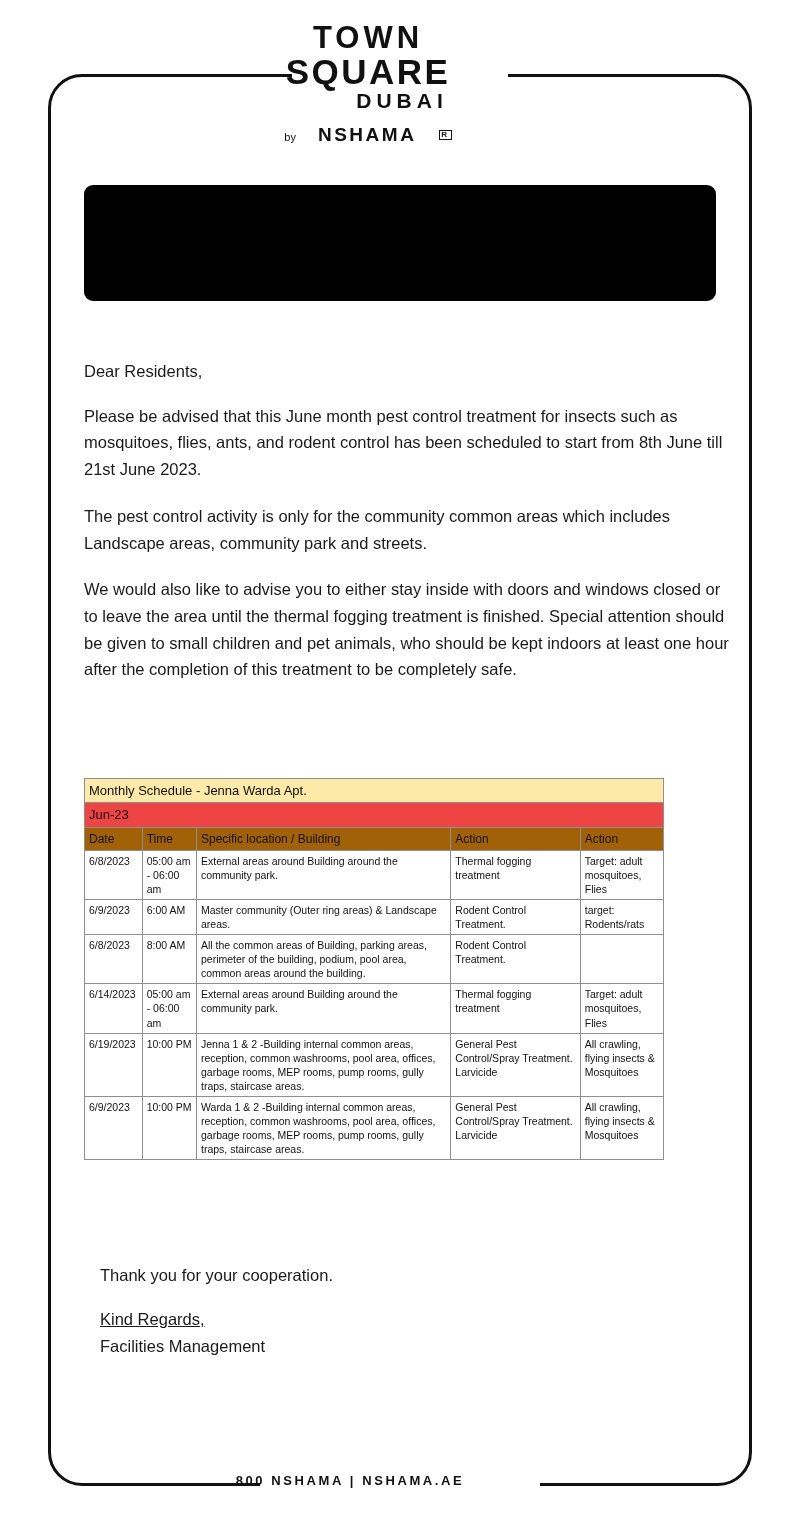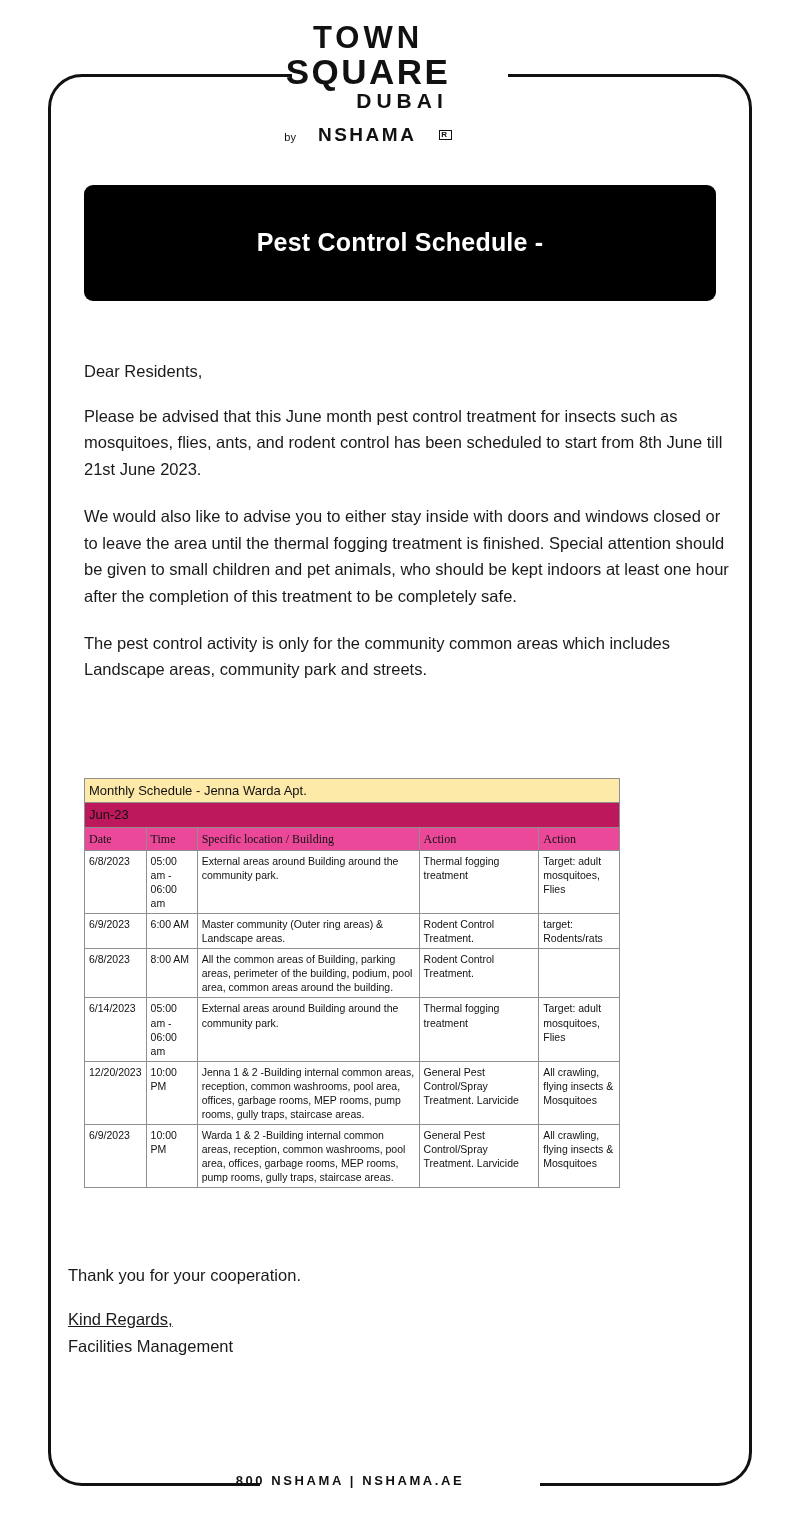--- a/index.html
+++ b/index.html
@@ -159,65 +159,64 @@
   
   .sched-wrap {
     position: absolute;
     left: 84px;
     top: 778px;
     width: 632px;
     z-index: 4;
   }
   table.sched {
     border-collapse: collapse;
-    width: 536px;
+    width: 580px;
     font-size: 10.5px;
     color: #111;
   }
   table.sched td, table.sched th {
     border: 1px solid #8f8f8f;
     padding: 3px 4px;
     vertical-align: top;
     text-align: left;
     font-weight: normal;
     line-height: 1.34;
   }
   .band-yellow td {
     background: #fde9a8;
     text-align: center;
     font-weight: bold;
     font-size: 13px;
     padding: 6px 4px;
     border: 1px solid #8f8f8f;
   }
   .band-green td {
-    background: #be185d;
+    background: #ef4444;
     text-align: center;
     font-weight: bold;
     font-size: 13px;
     padding: 4px;
   }
   .hdr td {
-    background: #ec4899;
+    background: #a16207;
     text-align: center;
     font-weight: bold;
     font-size: 12px;
     padding: 4px;
-    font-family: Liberation Serif, serif;
   }
   .c-date { width: 58px; }
   .c-time { width: 58px; }
   .c-loc  { width: 290px; }
   .c-act1 { width: 140px; }
   .c-act2 { width: 86px; }
 
   
   .closing {
     position: absolute;
-    left: 68px;
+    left: 100px;
     top: 1262px;
     width: 600px;
     z-index: 4;
   }
   .closing p {
     font-size: 16.5px;
     line-height: 1.6;
     margin: 0 0 18px 0;
     color: #1a1a1a;
   }
@@ -236,28 +235,27 @@
     <span class="logo-reg">R</span>
   </div>
 </div>
 
 <div class="frame"></div>
 <div class="frame-gap-top"></div>
 <div class="frame-gap-bottom"></div>
 <div class="footer-text">800 NSHAMA | NSHAMA.AE</div>
 
 <div class="title-banner">
-  <div class="title-line">Pest Control Schedule -</div>
 </div>
 
 <div class="body-block">
   <p class="para tight">Dear Residents,</p>
   <p class="para">Please be advised that this June month pest control treatment for insects such as mosquitoes, flies, ants, and rodent control has been scheduled to start from 8th June till 21st June 2023.</p>
+  <p class="para">The pest control activity is only for the community common areas which includes Landscape areas, community park and streets.</p>
   <p class="para">We would also like to advise you to either stay inside with doors and windows closed or to leave the area until the thermal fogging treatment is finished. Special attention should be given to small children and pet animals, who should be kept indoors at least one hour after the completion of this treatment to be completely safe.</p>
-  <p class="para">The pest control activity is only for the community common areas which includes Landscape areas, community park and streets.</p>
 </div>
 
 <div class="sched-wrap">
   <table class="sched">
     <tbody>
       <tr class="band-yellow">
         <td colspan="5">Monthly Schedule - Jenna Warda Apt.</td>
       </tr>
       <tr class="band-green">
         <td colspan="5">Jun-23</td>
@@ -292,21 +290,21 @@
         <td class="c-act2"></td>
       </tr>
       <tr>
         <td class="c-date">6/14/2023</td>
         <td class="c-time">05:00 am - 06:00 am</td>
         <td class="c-loc">External areas around Building around the community park.</td>
         <td class="c-act1">Thermal fogging treatment</td>
         <td class="c-act2">Target: adult mosquitoes, Flies</td>
       </tr>
       <tr>
-        <td class="c-date">12/20/2023</td>
+        <td class="c-date">6/19/2023</td>
         <td class="c-time">10:00 PM</td>
         <td class="c-loc">Jenna 1 &amp; 2 -Building internal common areas, reception, common washrooms, pool area, offices, garbage rooms, MEP rooms, pump rooms, gully traps, staircase areas.</td>
         <td class="c-act1">General Pest Control/Spray Treatment. Larvicide</td>
         <td class="c-act2">All crawling, flying insects &amp; Mosquitoes</td>
       </tr>
       <tr>
         <td class="c-date">6/9/2023</td>
         <td class="c-time">10:00 PM</td>
         <td class="c-loc">Warda 1 &amp; 2 -Building internal common areas, reception, common washrooms, pool area, offices, garbage rooms, MEP rooms, pump rooms, gully traps, staircase areas.</td>
         <td class="c-act1">General Pest Control/Spray Treatment. Larvicide</td>

